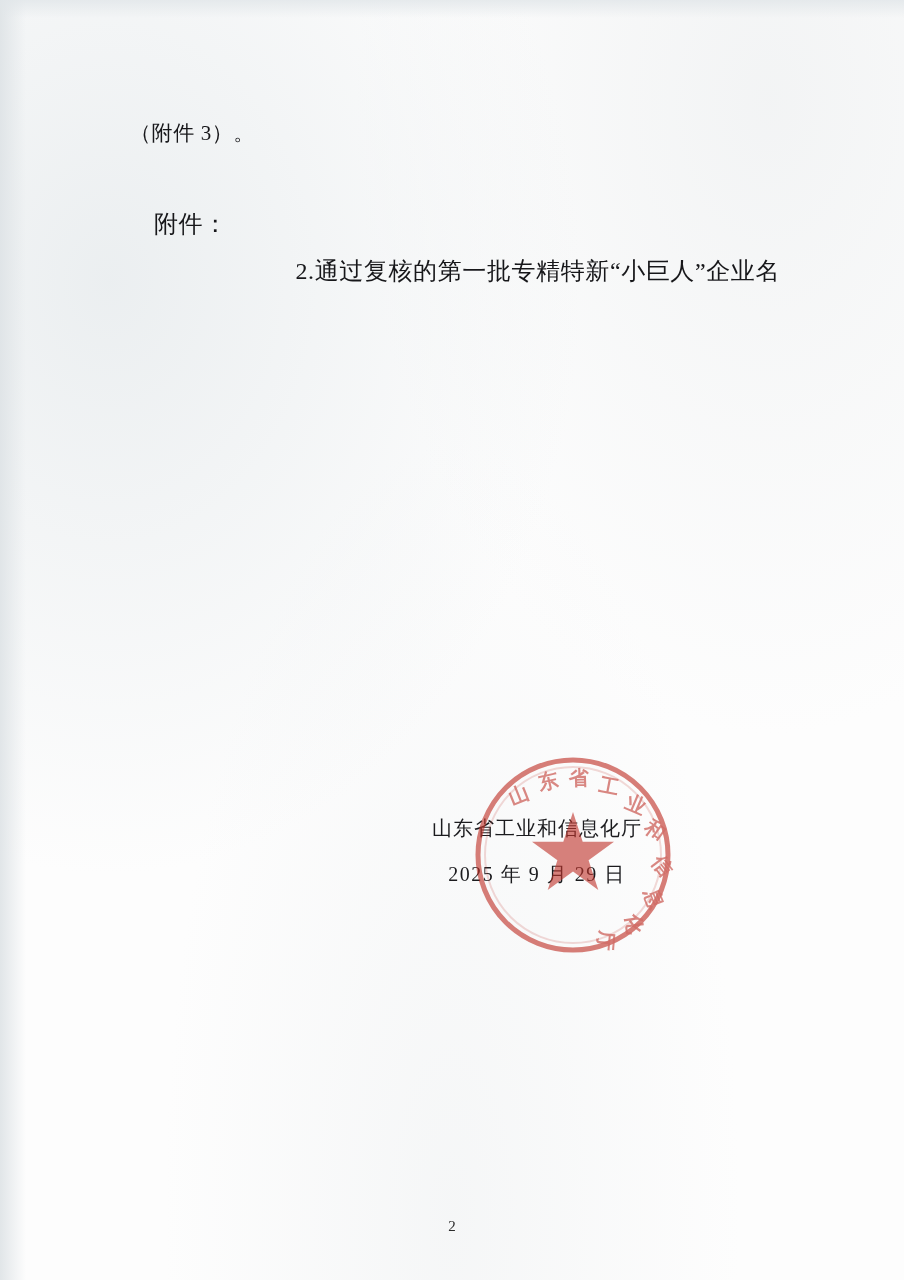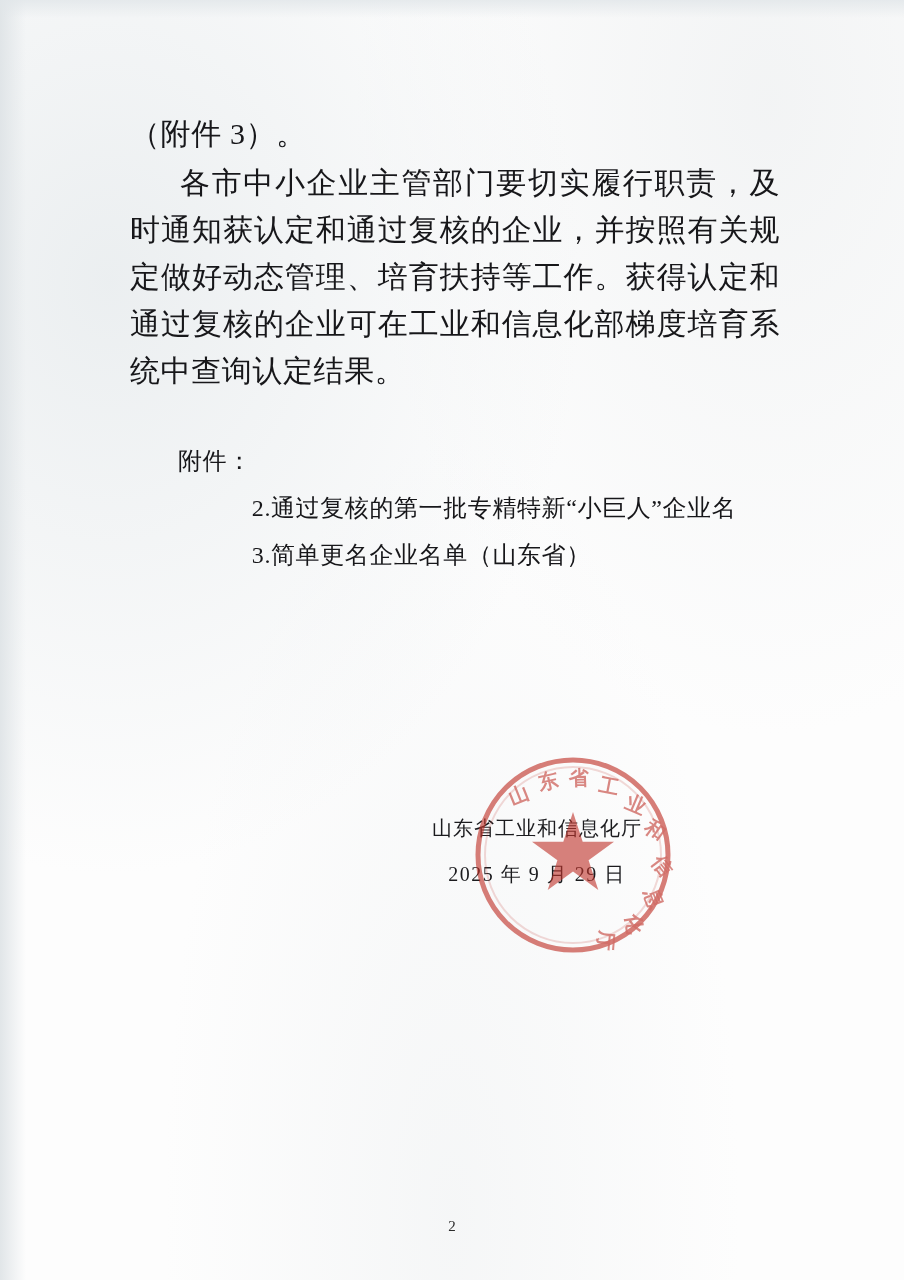--- a/index.html
+++ b/index.html
@@ -40,55 +40,56 @@
   }
 
   .content {
     position: absolute;
     left: 130px;
     top: 110px;
     width: 650px;
   }
 
   .para {
-    font-size: 30px;
+    font-size: 21px;
     line-height: 47px;
     letter-spacing: 0.6px;
     text-align: justify;
     text-justify: inter-ideograph;
     margin: 0 0 2px 0;
     color: #17171a;
   }
   .indent {
     text-indent: 50px;
   }
 
   .gap-block {
     height: 42px;
   }
 
   .attach-wrap {
-    margin-left: 48px;
+    margin-left: 24px;
     font-size: 24px;
     line-height: 47px;
     letter-spacing: 0.6px;
     color: #17171a;
   }
   .attach-row {
     display: flex;
     align-items: flex-start;
   }
   .attach-label {
     white-space: nowrap;
   }
   .attach-items {
     flex: 1;
   }
   .attach-item {
     display: block;
+    text-align: right;
   }
   .attach-item-cont {
     display: block;
     text-indent: 28px;
   }
 
   .signature {
     position: absolute;
     left: 432px;
     top: 805px;
@@ -131,38 +132,31 @@
 
 <div class="page">
   <div class="paper-edge-left"></div>
   <div class="paper-edge-top"></div>
 
   <div class="content">
 
     <p class="para">（附件 3）。</p>
 
 
-    <p class="para indent">各市中小企业主管部门要切实履行职责，及时通知获认定和通过复核的企业，并按照有关规定做好动态管理、培育扶持等工作。获得认定和通过复核的企业可在工业和信息化部梯度培育系统中查询认定结果。</p>
 
     <div class="gap-block"></div>
 
     <div class="attach-wrap">
       <div class="attach-row">
         <span class="attach-label">附件：</span>
       </div>
       <div class="attach-row">
         <span class="attach-label" style="visibility:hidden">附件：</span>
         <span class="attach-items">
           <span class="attach-item"><span>2.</span><span>通过复核的第一批专精特新“小巨人”企业名</span></span>
-        </span>
-      </div>
-      <div class="attach-row">
-        <span class="attach-label" style="visibility:hidden">附件：</span>
-        <span class="attach-items">
-          <span>3.</span><span>简单更名企业名单（山东省）</span>
         </span>
       </div>
     </div>
 
   </div>
 
   <div class="signature">
     <div>山东省工业和信息化厅</div>
     <div class="sig-date">2025 年 9 月 29 日</div>
   </div>

